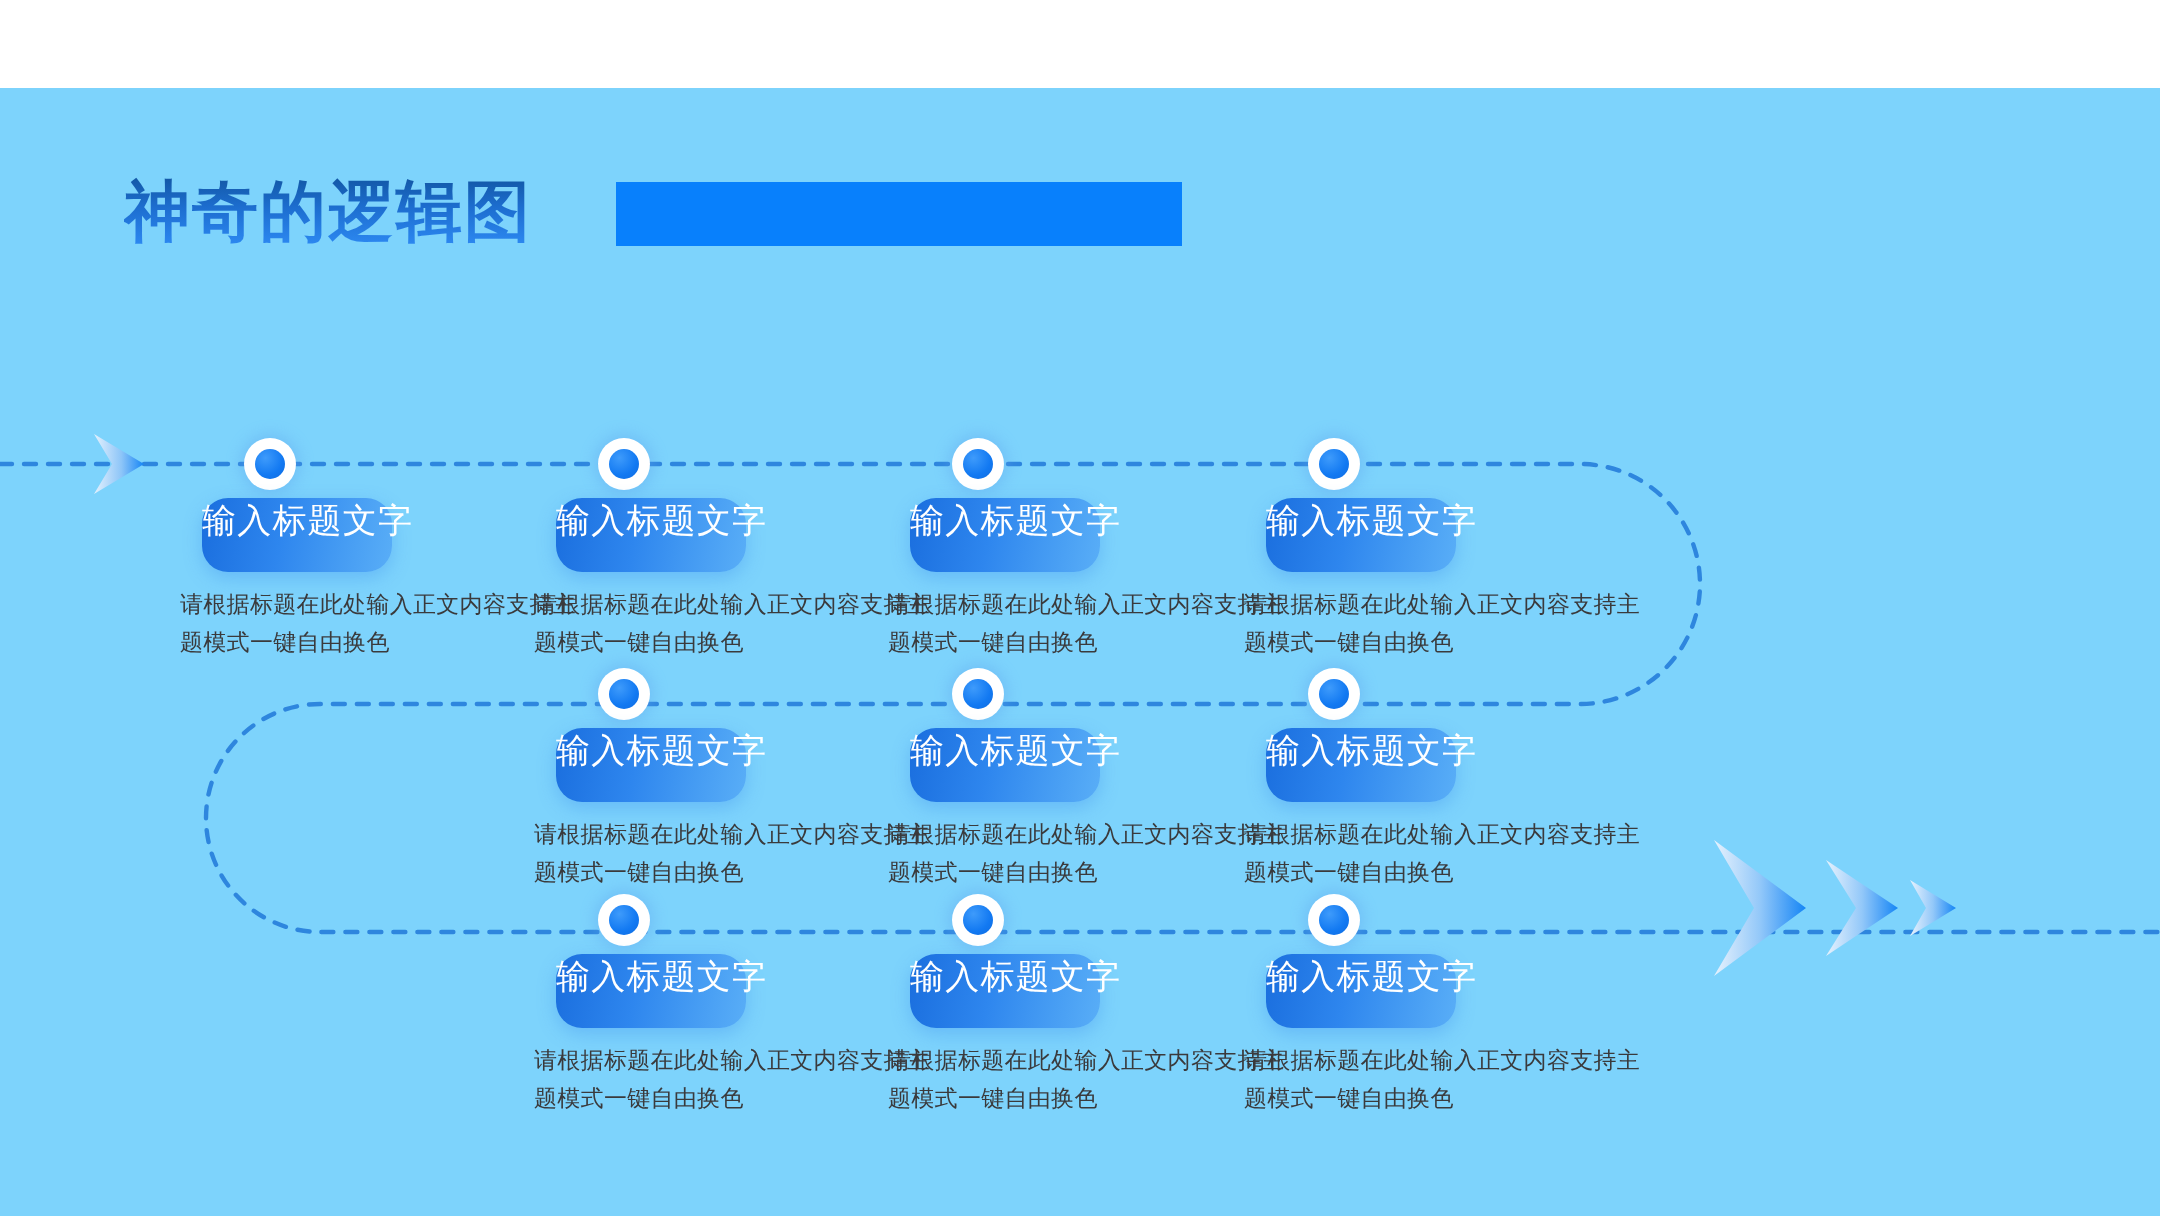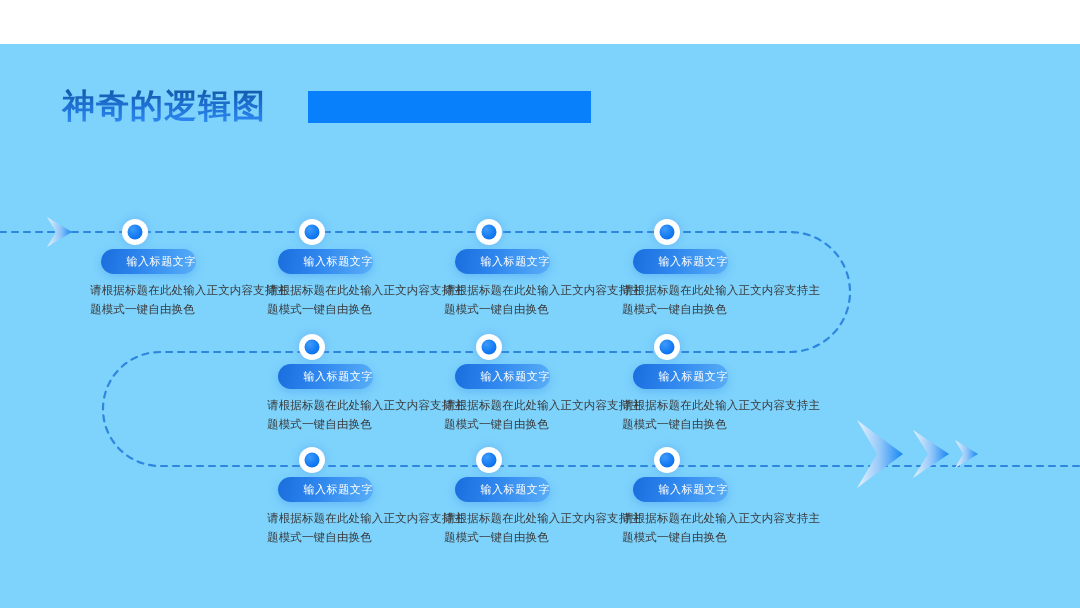--- a/index.html
+++ b/index.html
@@ -94,30 +94,30 @@
   
   .group {
     position: absolute;
     width: 205px;
   }
 
   .pill {
     position: relative;
     display: block;
     width: 95px;
-    height: 25px;
+    height: 37px;
     margin-left: 11px;
     border-radius: 13px;
     background: linear-gradient(100deg, #1a6ede 0%, #2e86ee 42%, #59aef7 100%);
     box-shadow: 0 3px 9px rgba(70,150,240,0.42);
     color: #ffffff;
-    font-size: 11px;
+    font-size: 17px;
     font-weight: normal;
     line-height: 25px;
-    text-align: right;
+    text-align: center;
     letter-spacing: 0.6px;
     white-space: nowrap;
   }
 
   .body-text {
     margin-top: 7px;
     width: 200px;
     color: #3a3a3c;
     font-size: 11.5px;
     line-height: 19px;

